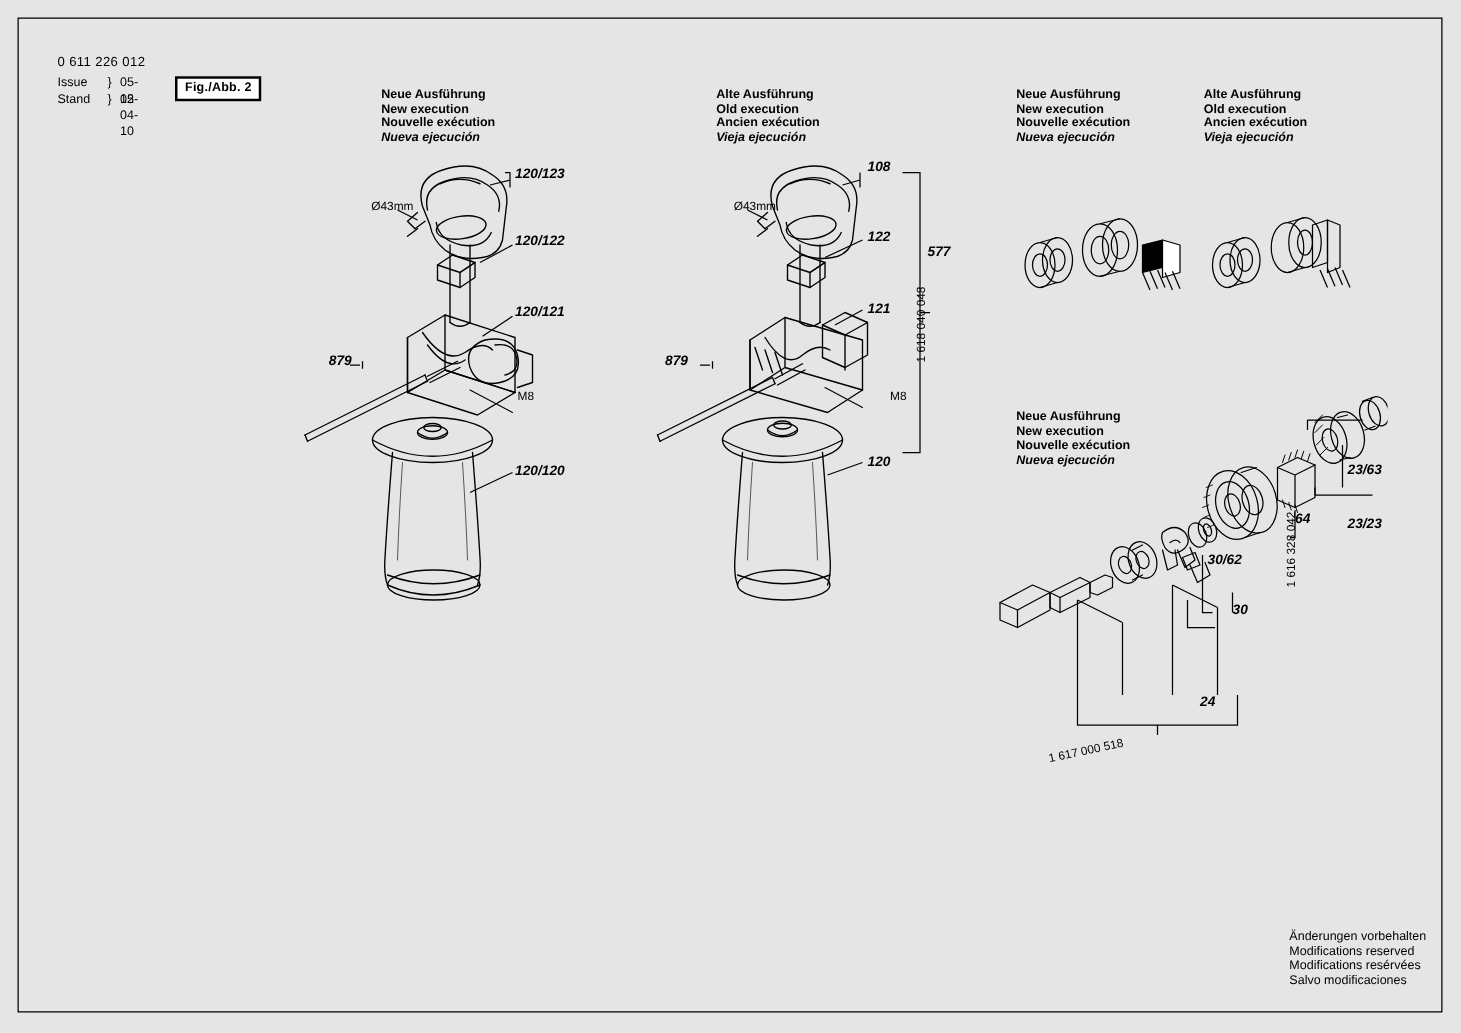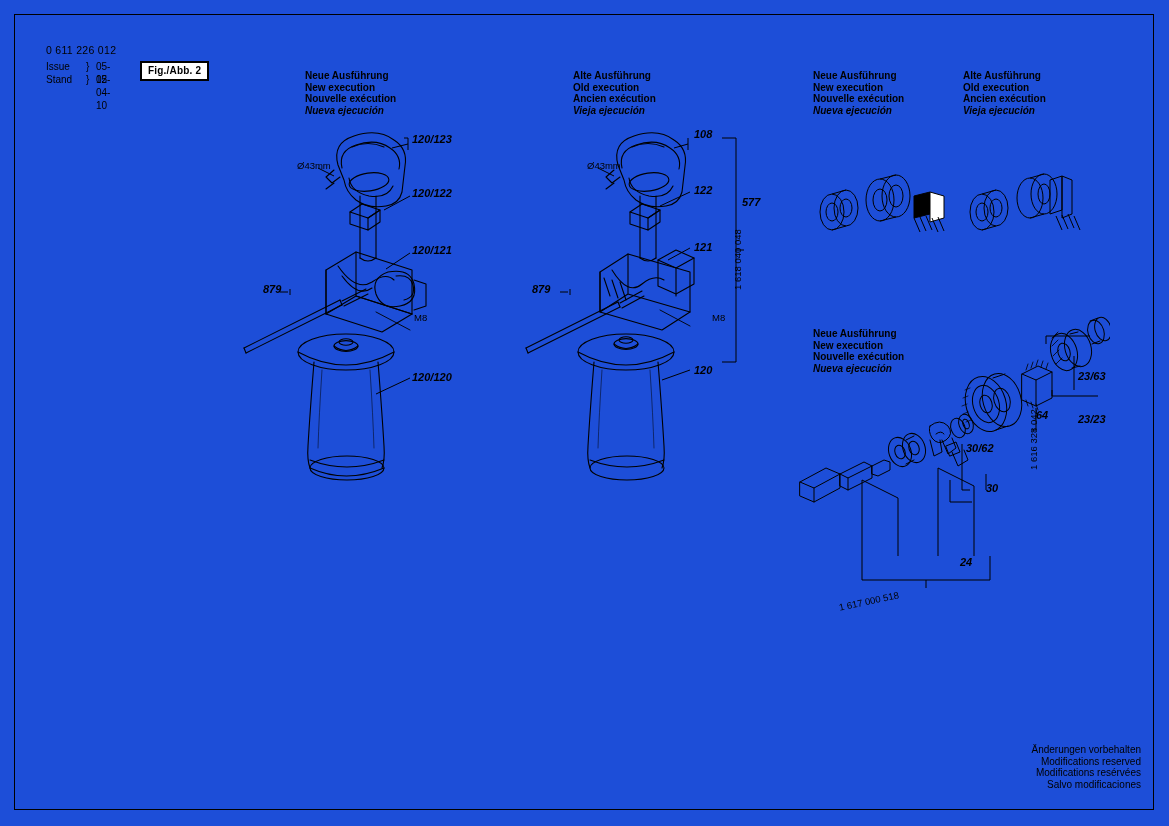--- a/index.html
+++ b/index.html
@@ -8,21 +8,21 @@
     background: #ffffff;
   }
   body {
     font-family: "Liberation Sans", sans-serif;
     color: #000;
   }
   #page {
     position: relative;
     width: 1169px;
     height: 826px;
-    background: #1d4ed8;
+    background: #e5e5e5;
     overflow: hidden;
   }
   .frame {
     position: absolute;
     left: 14px;
     top: 14px;
     width: 1140px;
     height: 796px;
     border: 1px solid #000;
     box-sizing: border-box;
@@ -49,21 +49,21 @@
   }
   .idline { font-size: 10.5px; white-space: pre; letter-spacing: 0.3px; }
   .vert {
     transform-origin: 0 0;
     transform: rotate(-90deg);
   }
   .footer {
     position: absolute;
     right: 28px;
     bottom: 36px;
-    text-align: right;
+    text-align: left;
     font-size: 10px;
     line-height: 11.5px;
   }
   svg { display: block; }
   .lbl-leader { stroke: #000; stroke-width: 1; fill: none; }
 </style>
 </head>
 <body>
 
 <div id="page">

